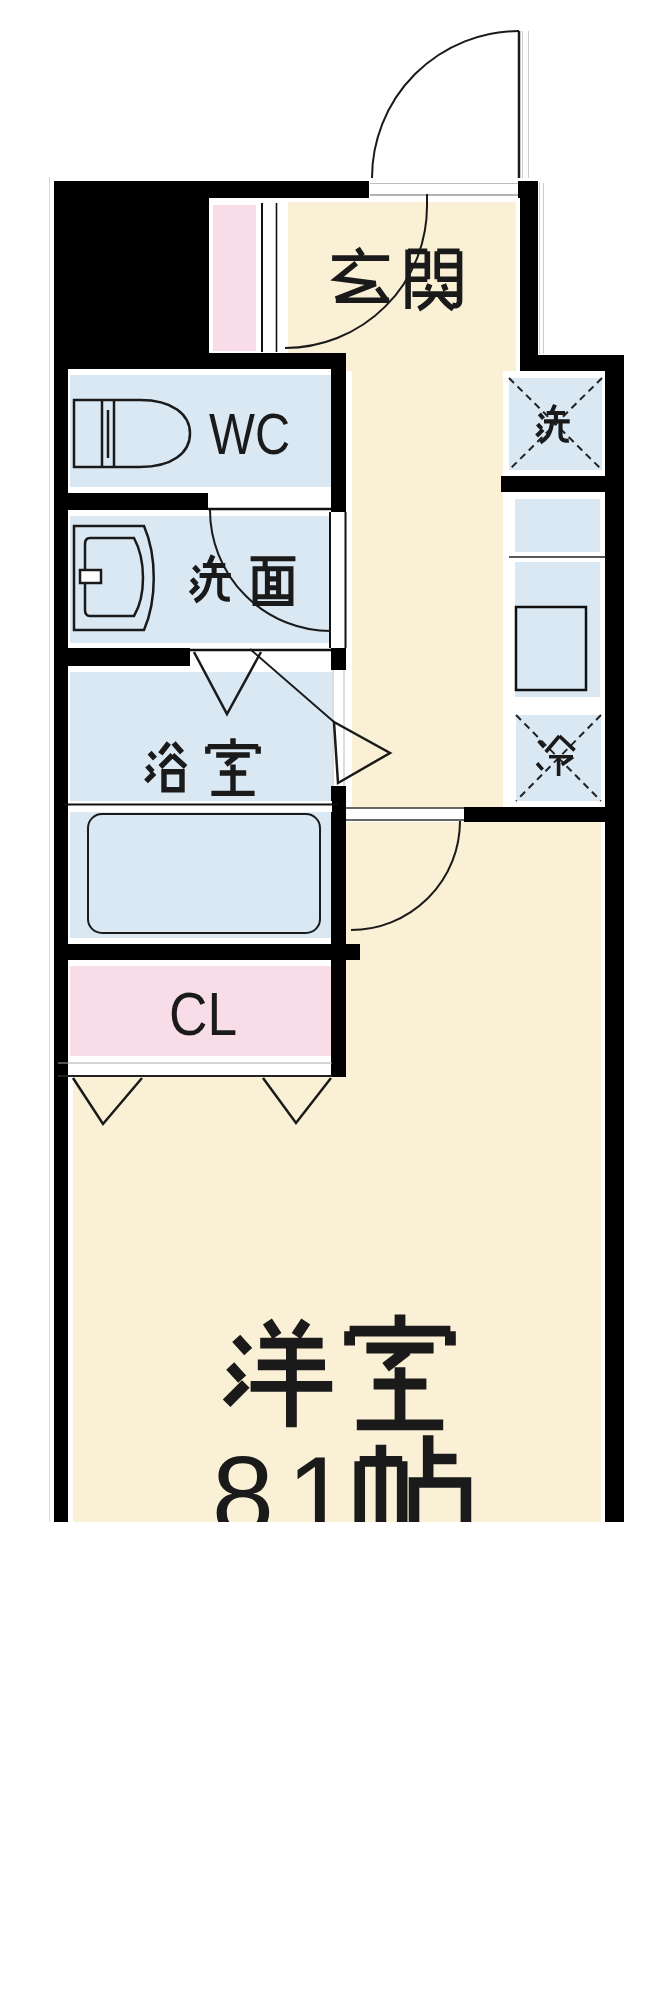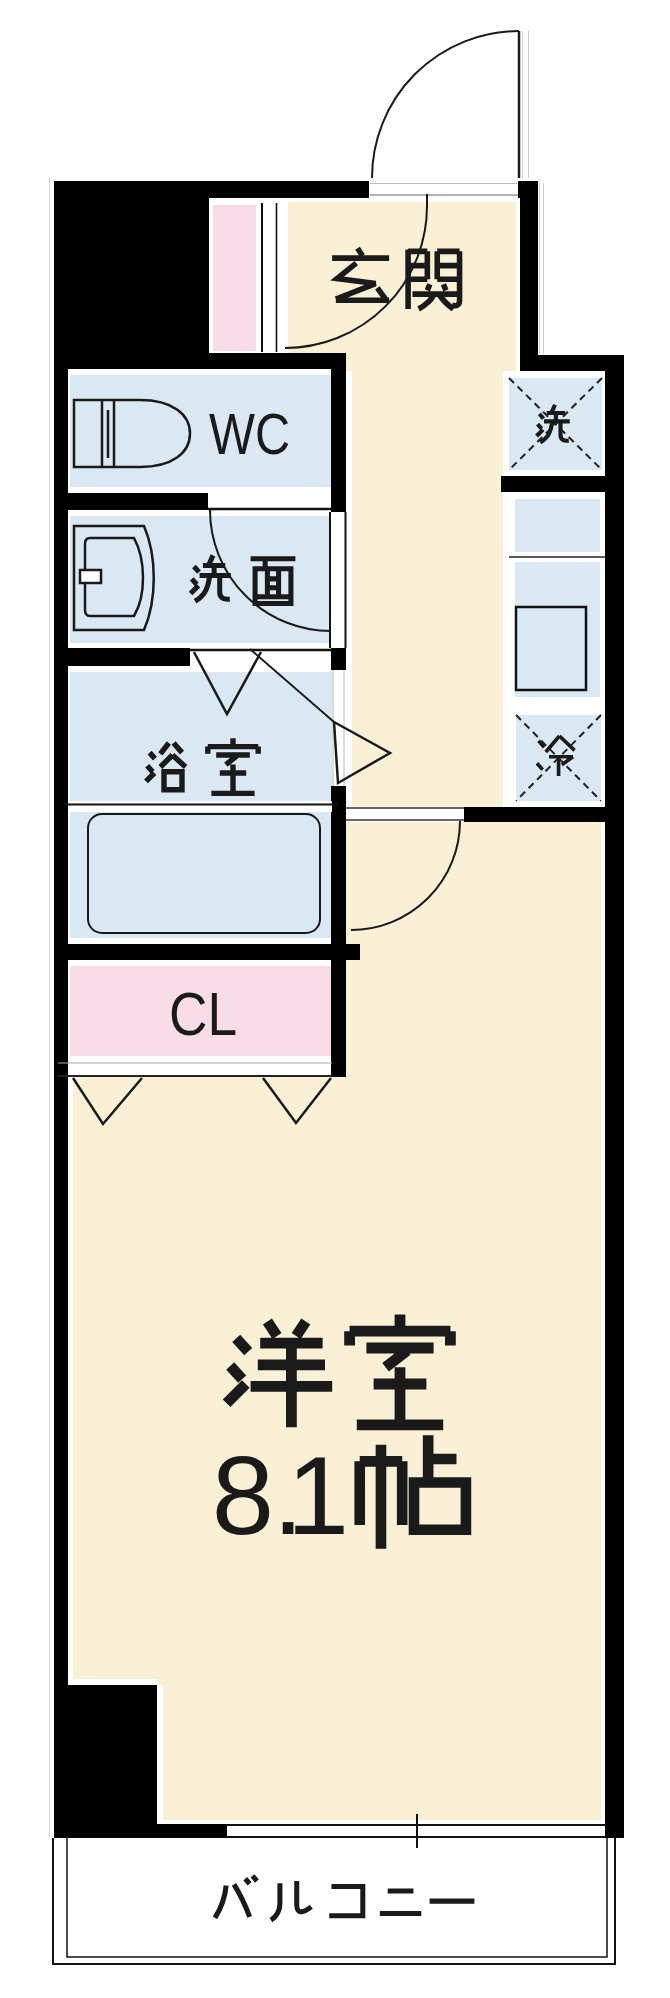--- a/index.html
+++ b/index.html
@@ -1,16 +1,16 @@
 <!DOCTYPE html>
 <html><head>
 <meta charset="utf-8">
 <style>
 html,body{margin:0;padding:0;background:#fff;}
-#c{width:670px;height:1998px;position:relative;}
+#c{width:670px;height:1522px;position:relative;}
 svg{display:block;}
 text{font-family:"Liberation Sans",sans-serif;fill:#1a1a1a;}
 .k{stroke:#1a1a1a;fill:none;stroke-width:9;}
 </style>
 </head>
 <body>
 <div id="c">
 <svg width="670" height="1998" viewBox="0 0 670 1998">
 <rect x="0" y="0" width="670" height="1998" fill="#ffffff"></rect>
 

